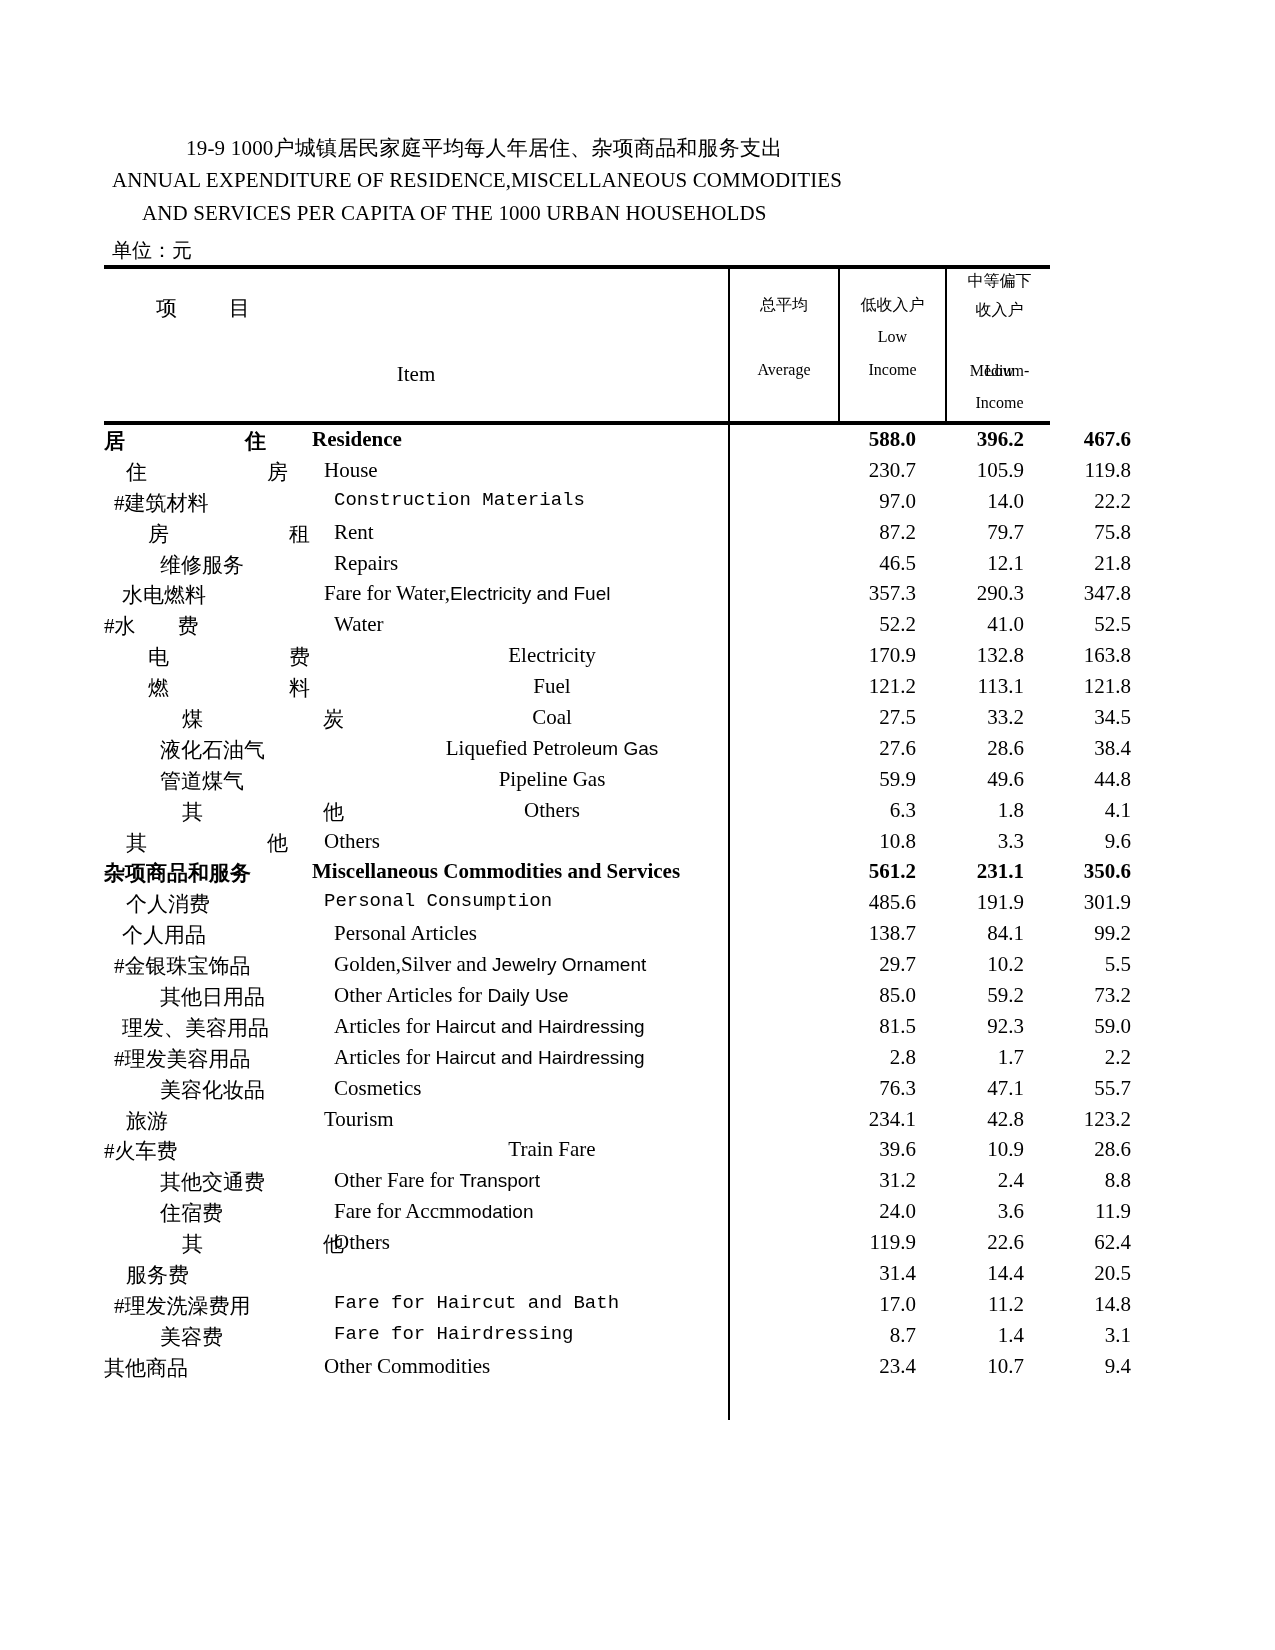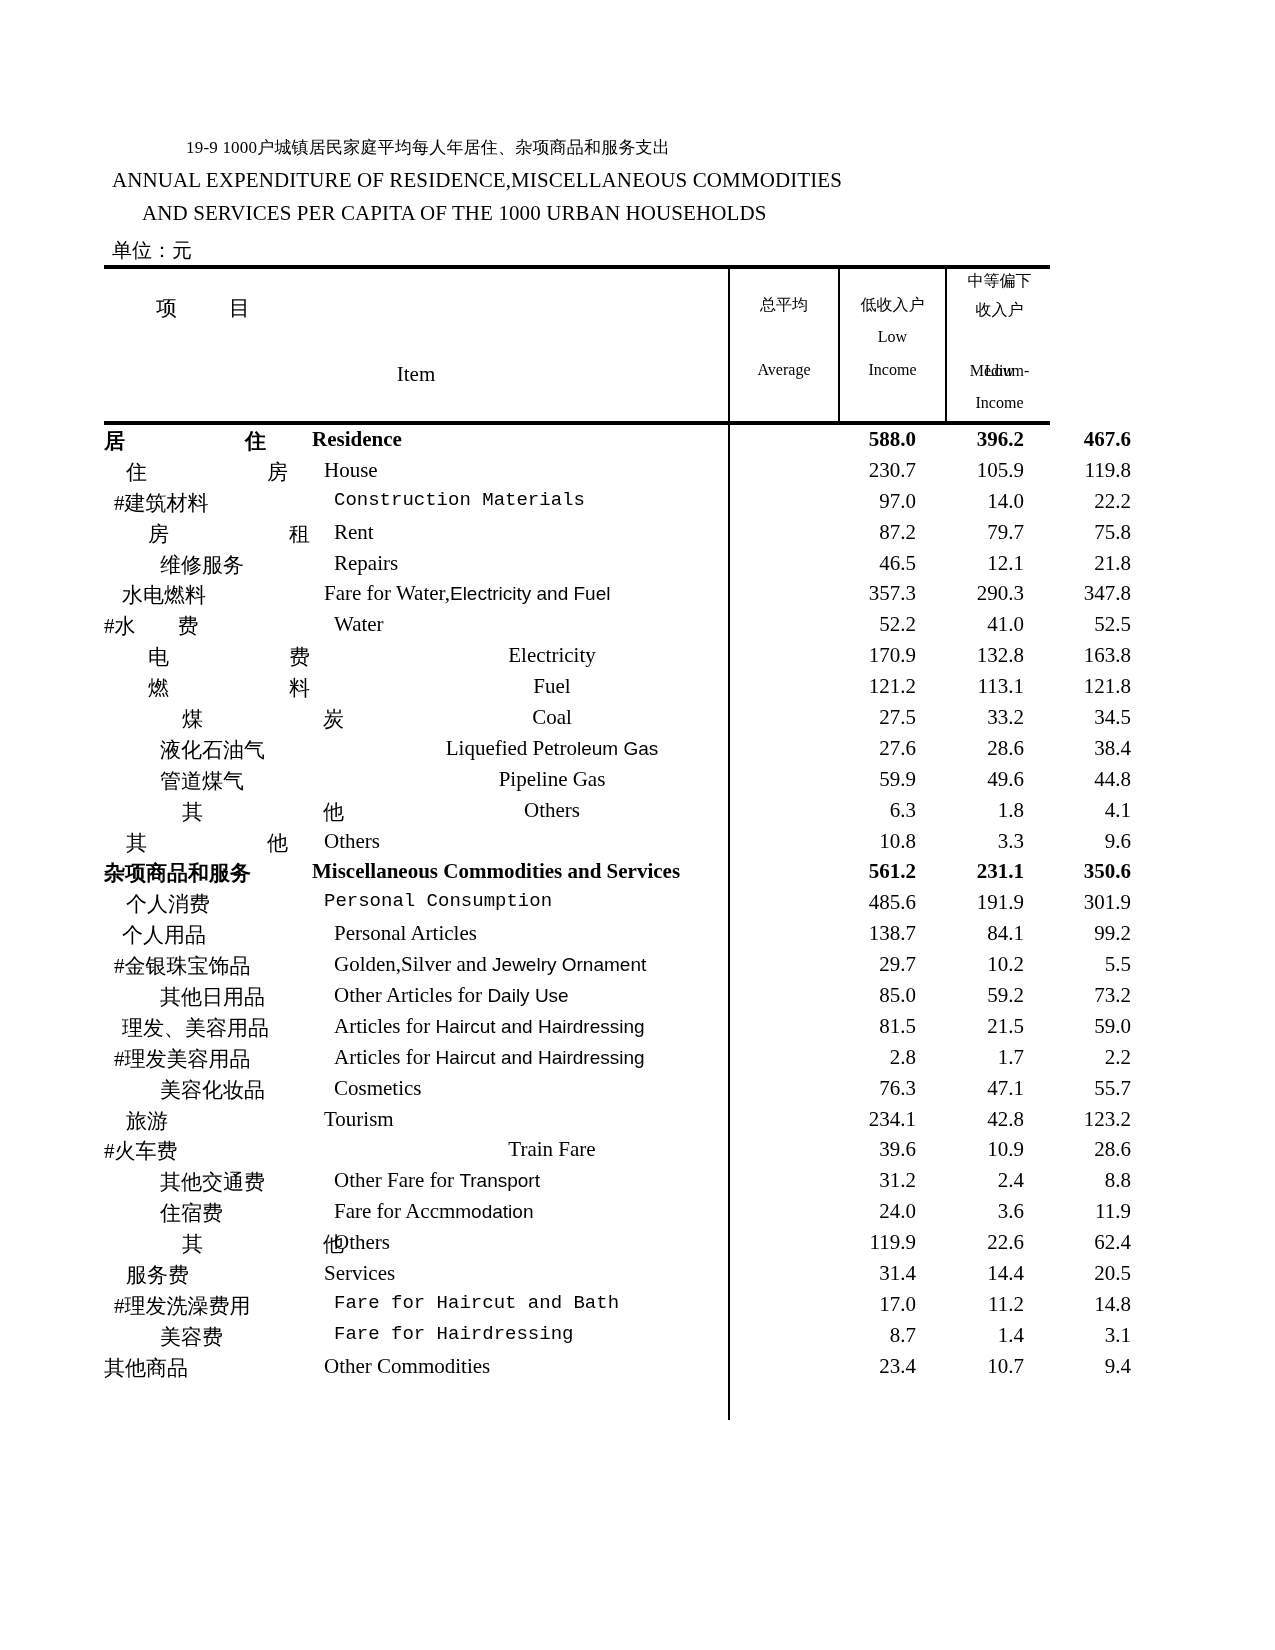--- a/index.html
+++ b/index.html
@@ -29,21 +29,21 @@
   .title-block {
     position: absolute;
     left: 0;
     top: 132px;
     width: 1275px;
     text-align: center;
     white-space: nowrap;
     overflow: hidden;
   }
   .title-cn {
-    font-size: 17px;
+    font-size: 21px;
     line-height: 32px;
     letter-spacing: 0.2px;
     
     margin-left: 186px;
     text-align: left;
   }
   .title-en1,
   .title-en2 {
     font-size: 21px;
     line-height: 33px;
@@ -374,21 +374,21 @@
         <span class="cn i3 ">其他日用品</span>
         <span class="en e2 semi"><span>Other Articles for </span><span class="m">Daily Use</span></span>
         <span class="v v1">85.0</span>
         <span class="v v2">59.2</span>
         <span class="v v3">73.2</span>
       </div>
       <div class="row">
         <span class="cn i2 ">理发、美容用品</span>
         <span class="en e2 semi"><span>Articles for </span><span class="m">Haircut and Hairdressing</span></span>
         <span class="v v1">81.5</span>
-        <span class="v v2">21.5</span>
+        <span class="v v2">92.3</span>
         <span class="v v3">59.0</span>
       </div>
       <div class="row">
         <span class="cn i7 ">#理发美容用品</span>
         <span class="en e2 semi"><span>Articles for </span><span class="m">Haircut and Hairdressing</span></span>
         <span class="v v1">2.8</span>
         <span class="v v2">1.7</span>
         <span class="v v3">2.2</span>
       </div>
       <div class="row">
@@ -428,21 +428,20 @@
       </div>
       <div class="row">
         <span class="cn i4 sp2">其　　他</span>
         <span class="en e2">Others</span>
         <span class="v v1">119.9</span>
         <span class="v v2">22.6</span>
         <span class="v v3">62.4</span>
       </div>
       <div class="row">
         <span class="cn i1 ">服务费</span>
-        <span class="en e1">Services</span>
         <span class="v v1">31.4</span>
         <span class="v v2">14.4</span>
         <span class="v v3">20.5</span>
       </div>
       <div class="row">
         <span class="cn i7 ">#理发洗澡费用</span>
         <span class="en e2 mono">Fare for Haircut and Bath</span>
         <span class="v v1">17.0</span>
         <span class="v v2">11.2</span>
         <span class="v v3">14.8</span>

